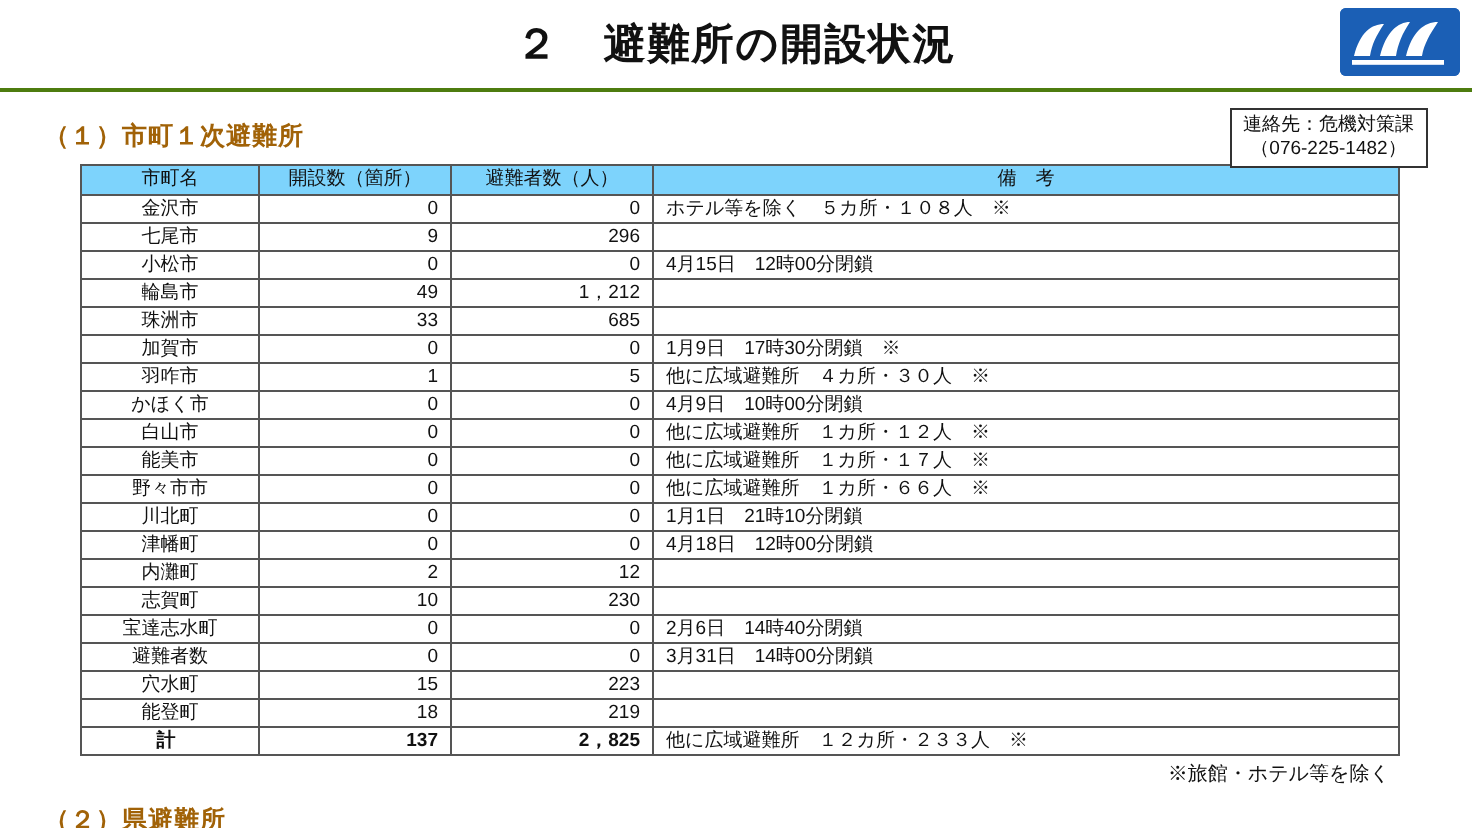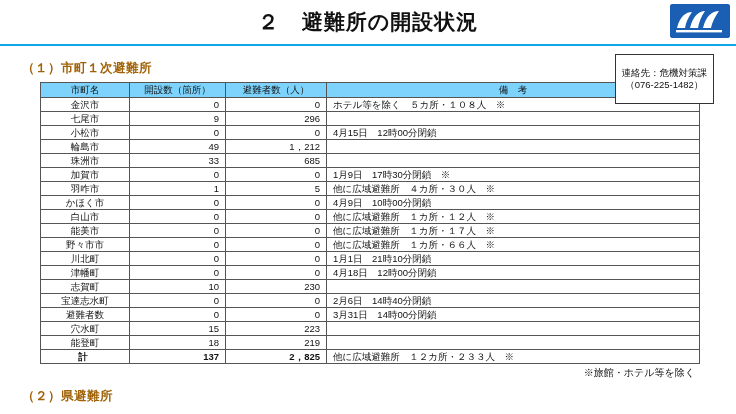--- a/index.html
+++ b/index.html
@@ -12,21 +12,21 @@
     background: #ffffff;
     font-family: "Liberation Sans", sans-serif;
     color: #1a1a1a;
     overflow: hidden;
   }
 
   
   .header {
     position: relative;
     height: 44px;
-    border-bottom: 2px solid #0ea5e9;
+    border-bottom: 2px solid #4d7c0f;
     background: #ffffff;
   }
   .header-title {
     position: absolute;
     left: 0;
     right: 0;
     top: 8px;
     text-align: center;
     font-size: 21px;
     font-weight: bold;
@@ -57,21 +57,21 @@
     color: #a16207;
     margin: 4px 0 5px 0;
     letter-spacing: 0.5px;
   }
 
   .contact-box {
     position: absolute;
     right: 22px;
     top: 8px;
     border: 1px solid #333;
-    padding: 12px 6px;
+    padding: 2px 6px;
     font-size: 9.5px;
     line-height: 1.25;
     text-align: center;
     color: #111;
     background: #fff;
   }
 
   
   table {
     border-collapse: collapse;
@@ -221,20 +221,26 @@
           <td class="c-evac">0</td>
           <td class="c-note">1月1日　21時10分閉鎖</td>
         </tr>
       <tr>
           <td class="c-name">津幡町</td>
           <td class="c-open">0</td>
           <td class="c-evac">0</td>
           <td class="c-note">4月18日　12時00分閉鎖</td>
         </tr>
       <tr>
+          <td class="c-name">内灘町</td>
+          <td class="c-open">2</td>
+          <td class="c-evac">12</td>
+          <td class="c-note"></td>
+        </tr>
+      <tr>
           <td class="c-name">志賀町</td>
           <td class="c-open">10</td>
           <td class="c-evac">230</td>
           <td class="c-note"></td>
         </tr>
       <tr>
           <td class="c-name">宝達志水町</td>
           <td class="c-open">0</td>
           <td class="c-evac">0</td>
           <td class="c-note">2月6日　14時40分閉鎖</td>

